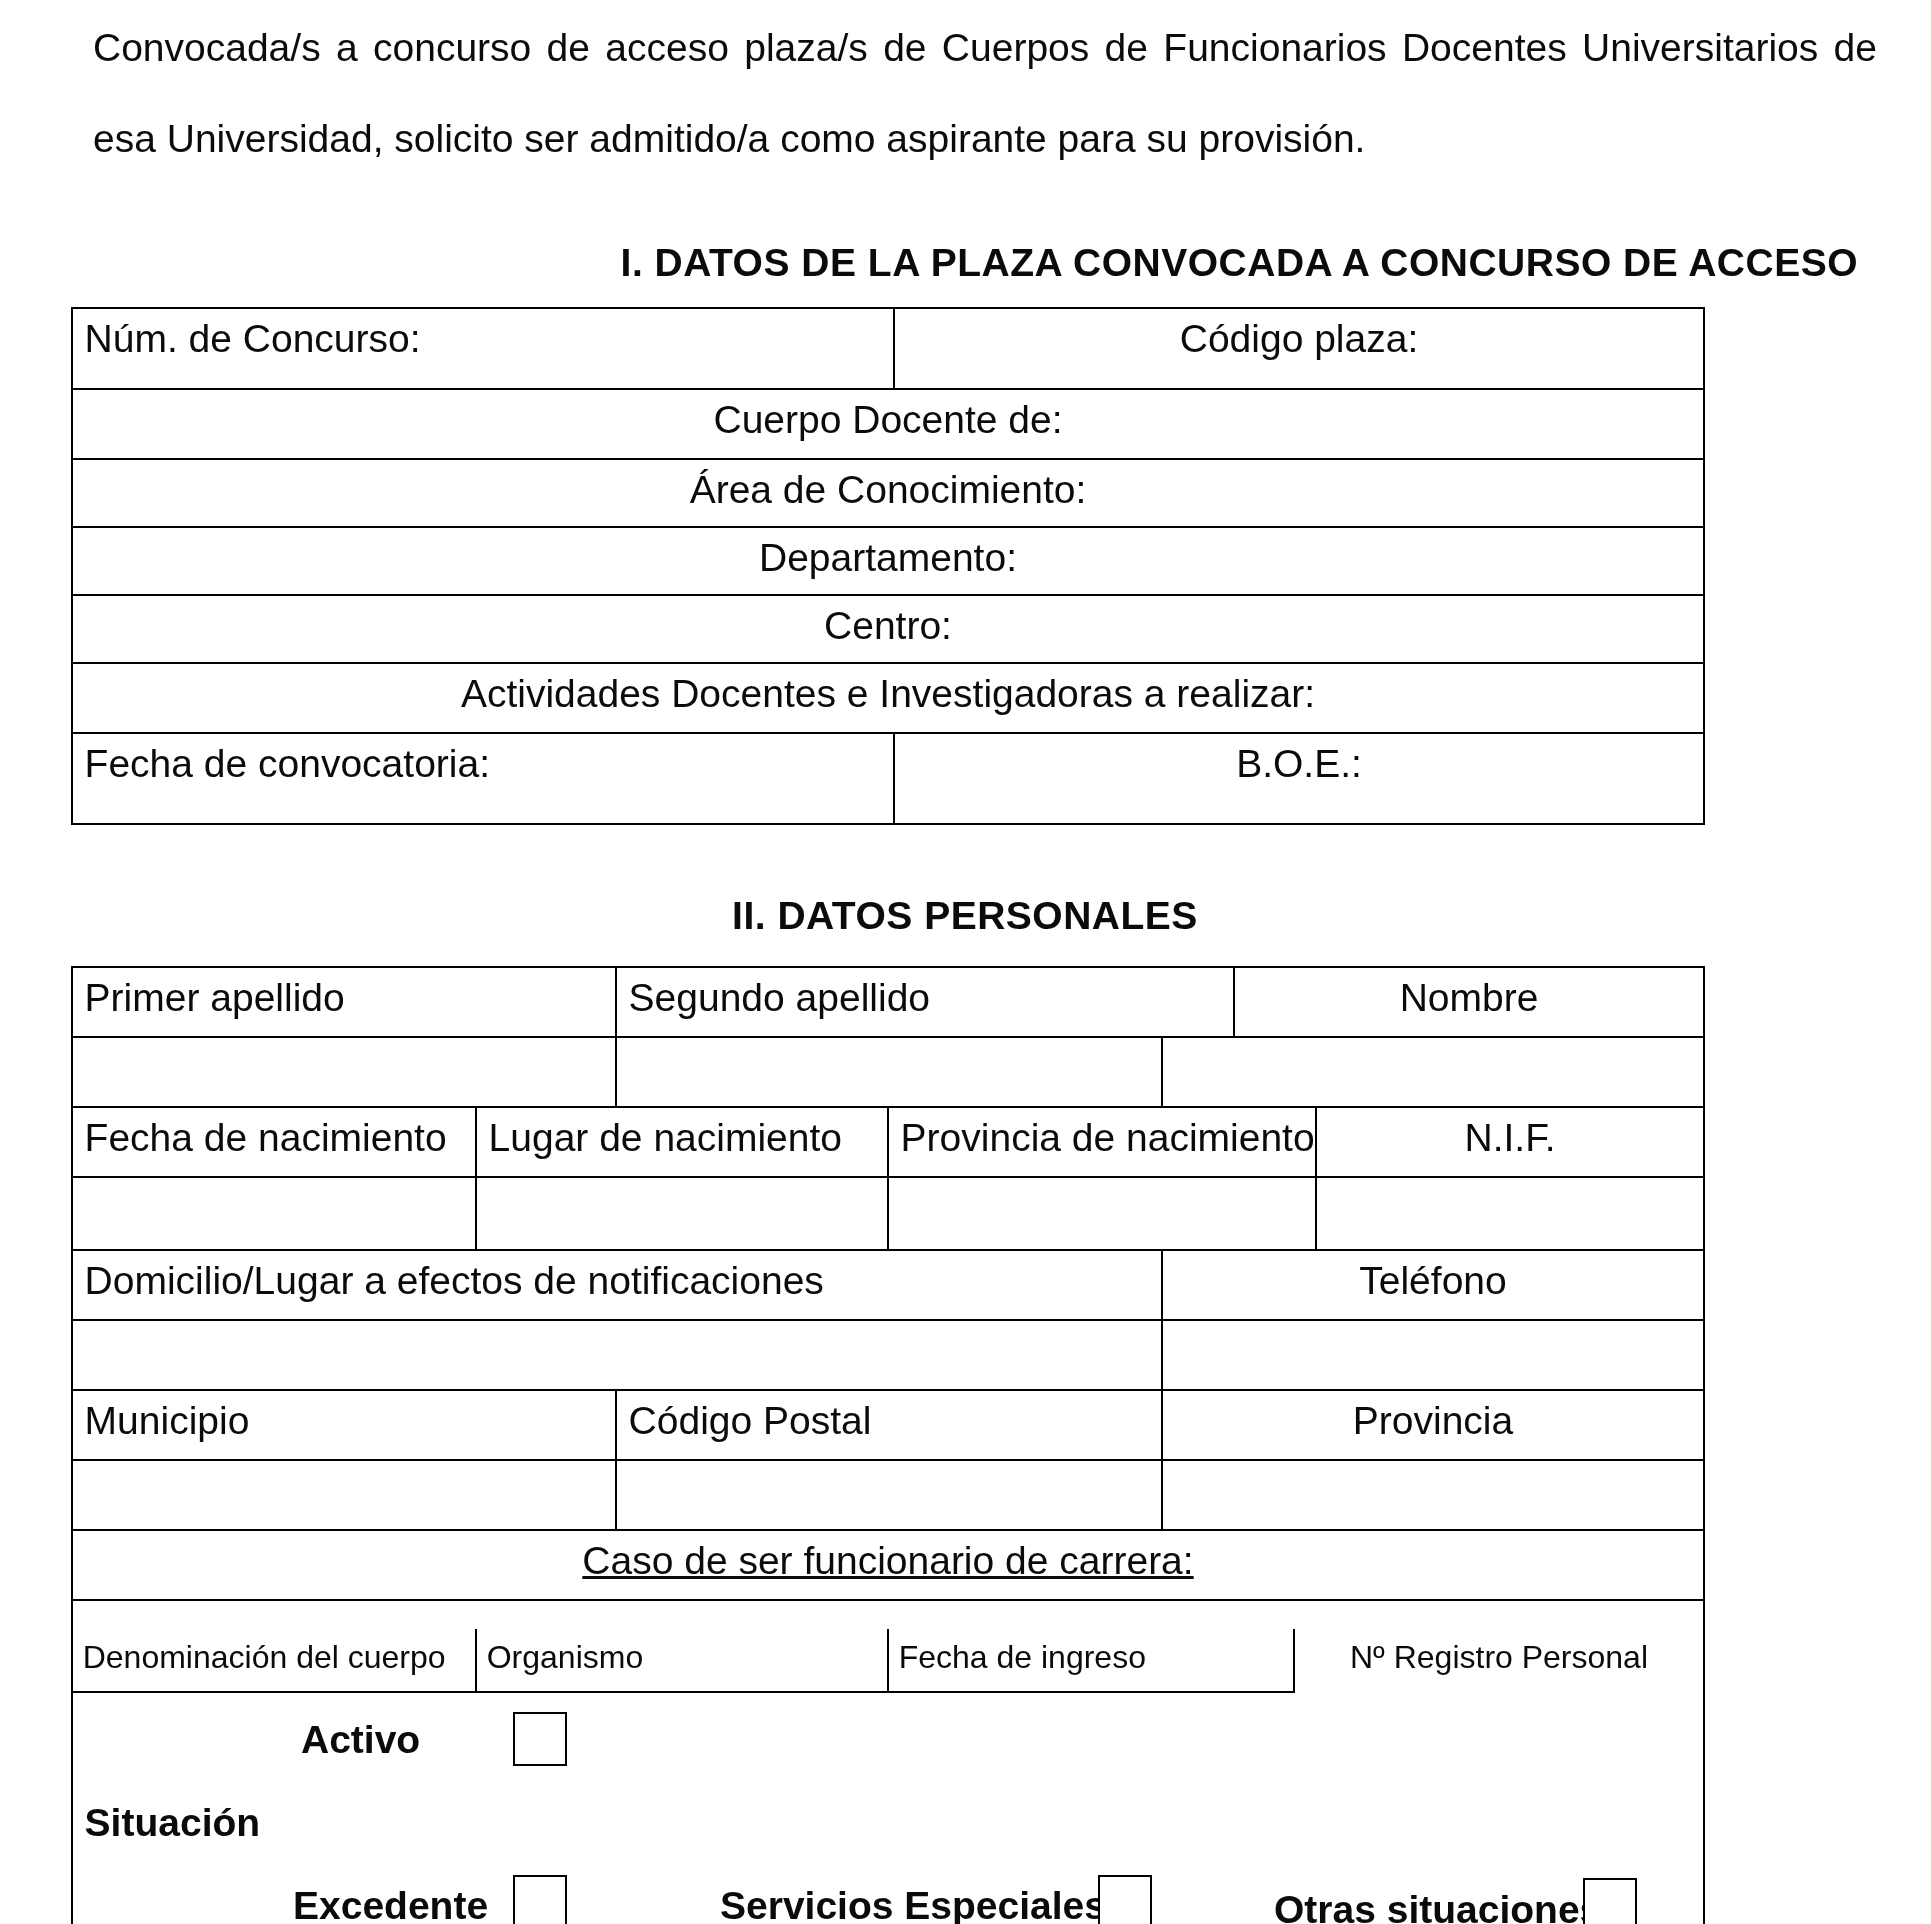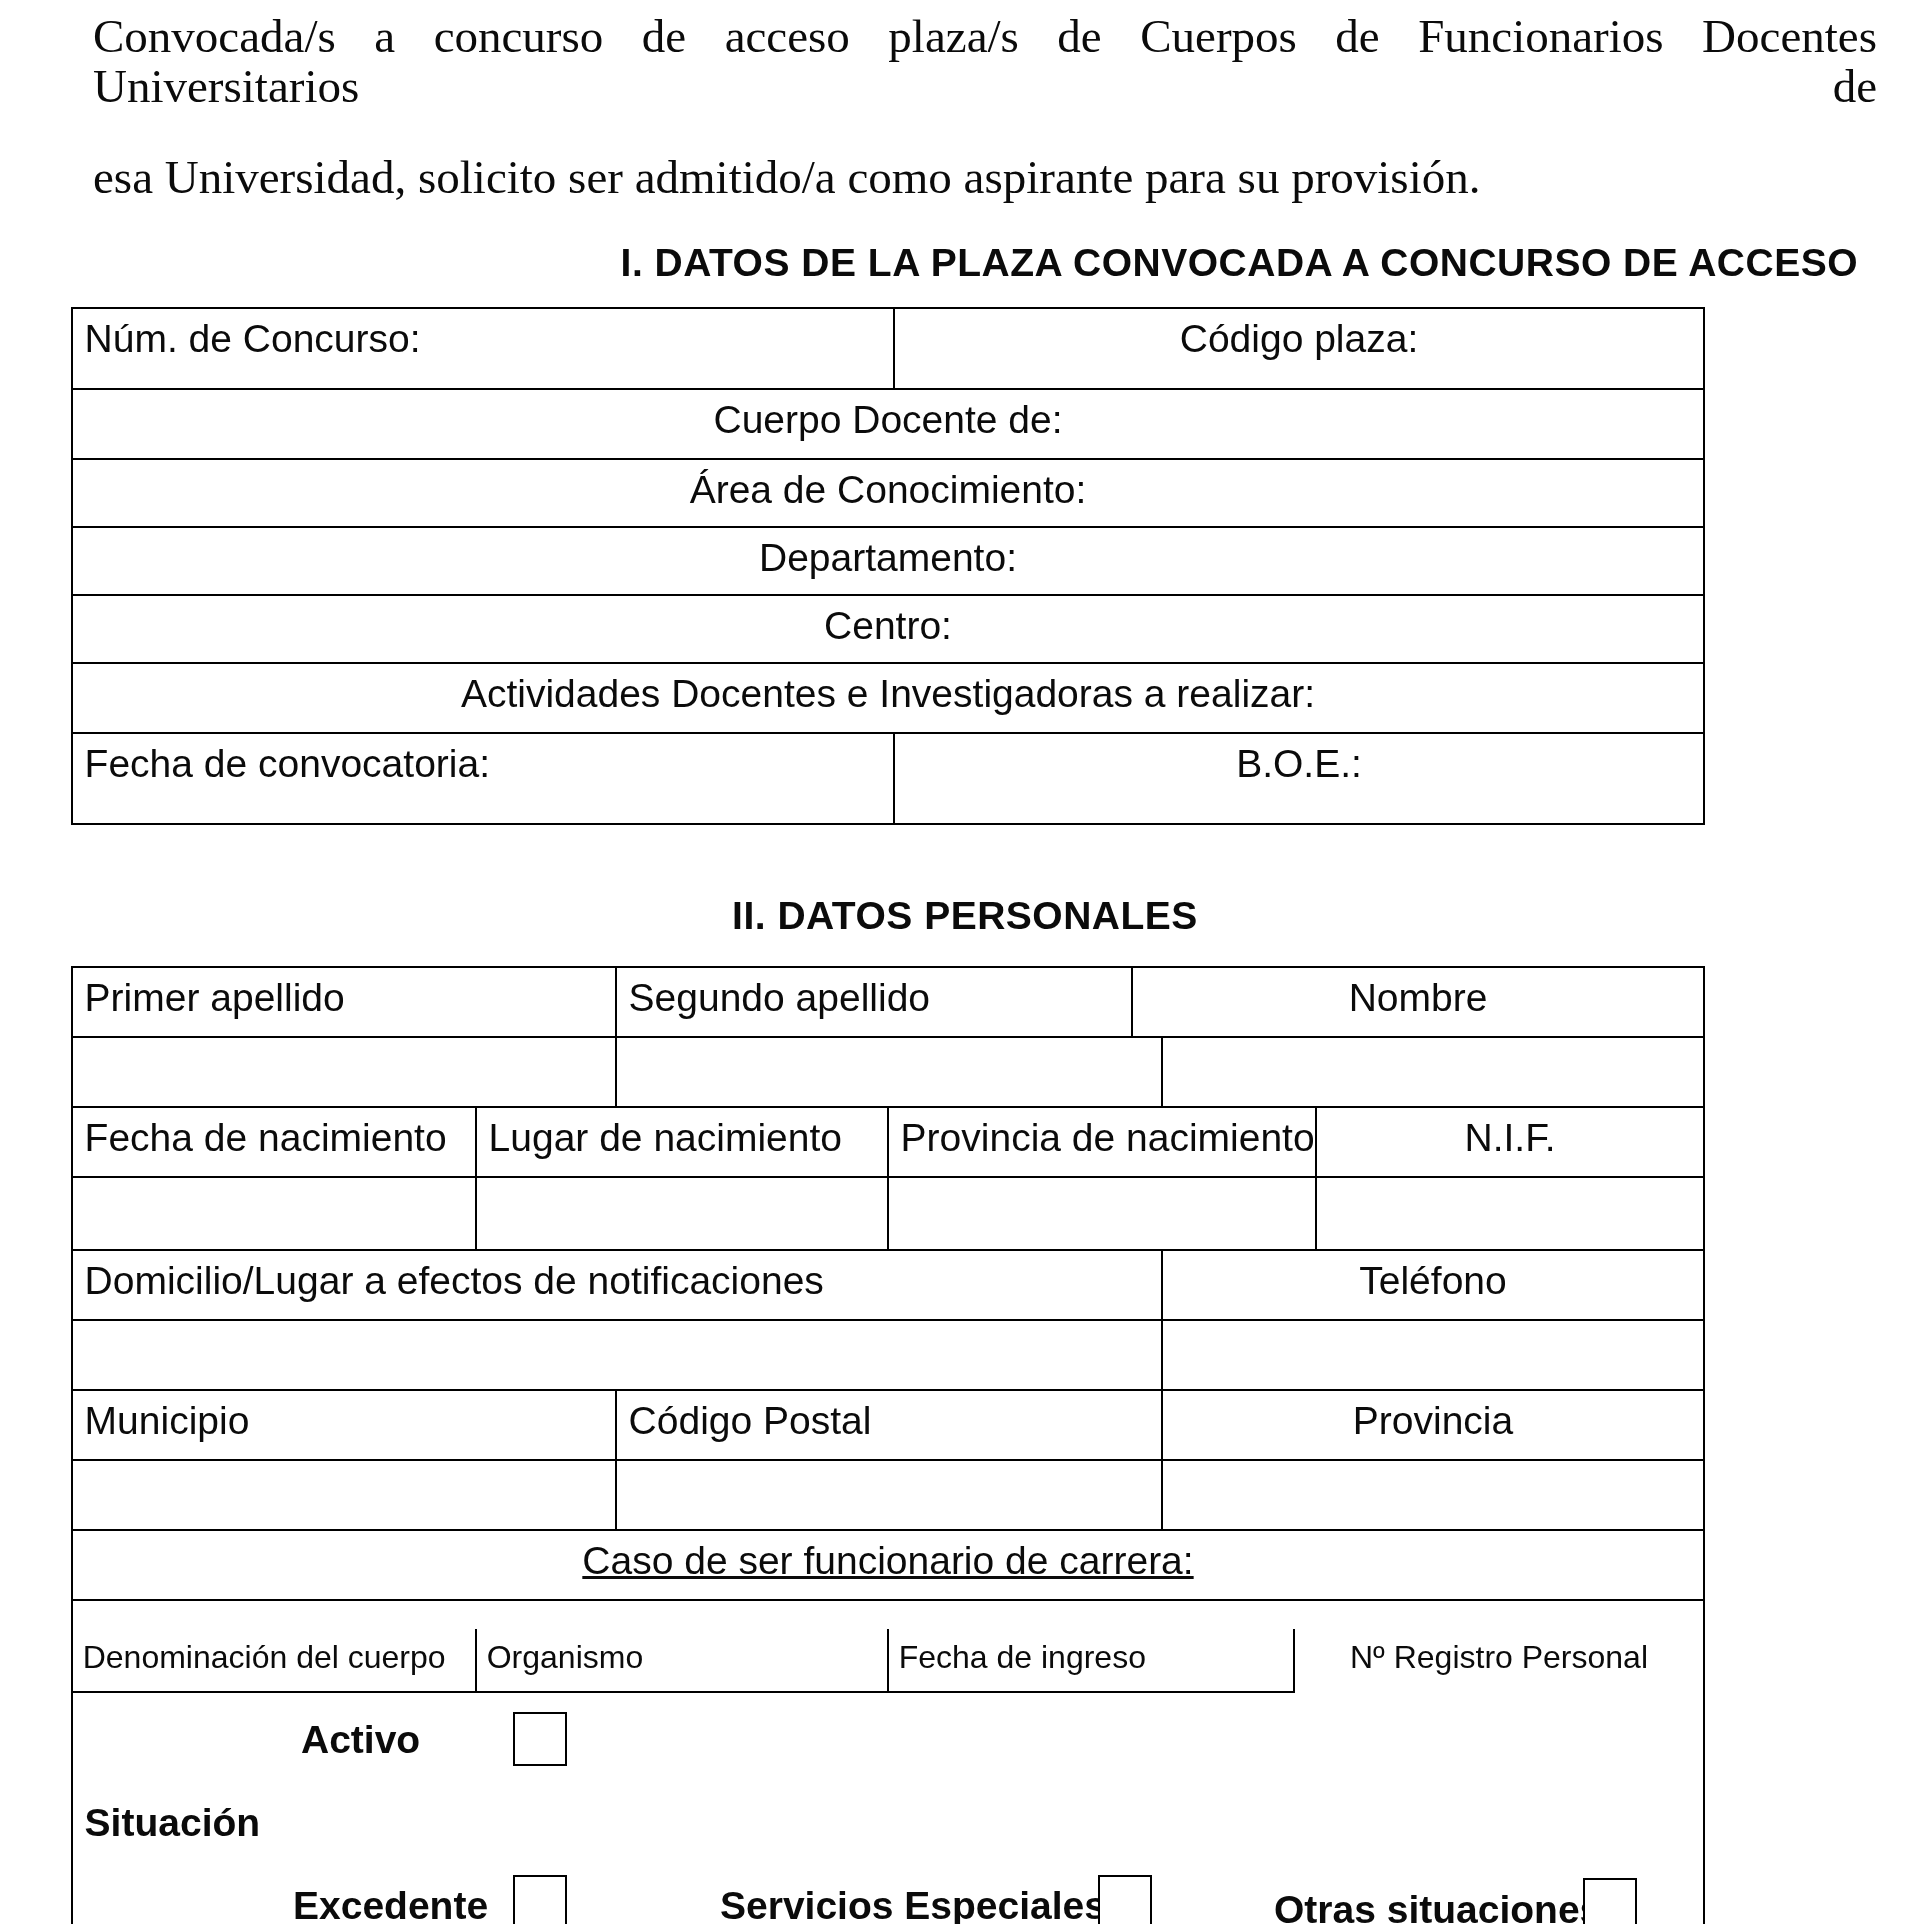--- a/index.html
+++ b/index.html
@@ -6,21 +6,21 @@
   .page {
     position:relative;
     width:1931px; height:1924px;
     background:#ffffff;
     color:#0b0b0b;
     font-family:"Liberation Sans", sans-serif;
     overflow:hidden;
   }
 
   
-  .intro { position:absolute; left:93px; top:11px; width:1784px; font-size:47px; line-height:50px;font-family:Liberation Serif, serif; }
+  .intro { position:absolute; left:93px; top:23px; width:1784px; font-size:39px; line-height:50px; }
   .intro-line1 { text-align:justify; text-align-last:justify; white-space:normal; }
   .intro-line2 { margin-top:41px; }
 
   
   .sec-title {
     position:absolute; left:72px; width:1786px;
     text-align:center; font-weight:bold; font-size:39px;
     letter-spacing:0.5px;
   }
   .sec1-title { top:241px;text-align:right; }
@@ -119,21 +119,21 @@
       </div>
     </div>
   </div>
 
   <div class="sec-title sec2-title">II. DATOS PERSONALES</div>
 
   <div class="tbl tbl2">
 
     <div class="trow" style="height:70px">
       <div class="cell" style="width:544px">Primer apellido</div>
-      <div class="cell" style="width:516px">Segundo apellido</div>
+      <div class="cell" style="width:618px">Segundo apellido</div>
       <div class="cell grow">Nombre</div>
     </div>
 
     <div class="trow" style="height:70px">
       <div class="cell" style="width:544px"></div>
       <div class="cell" style="width:546px"></div>
       <div class="cell grow"></div>
     </div>
 
     <div class="trow" style="height:70px">

